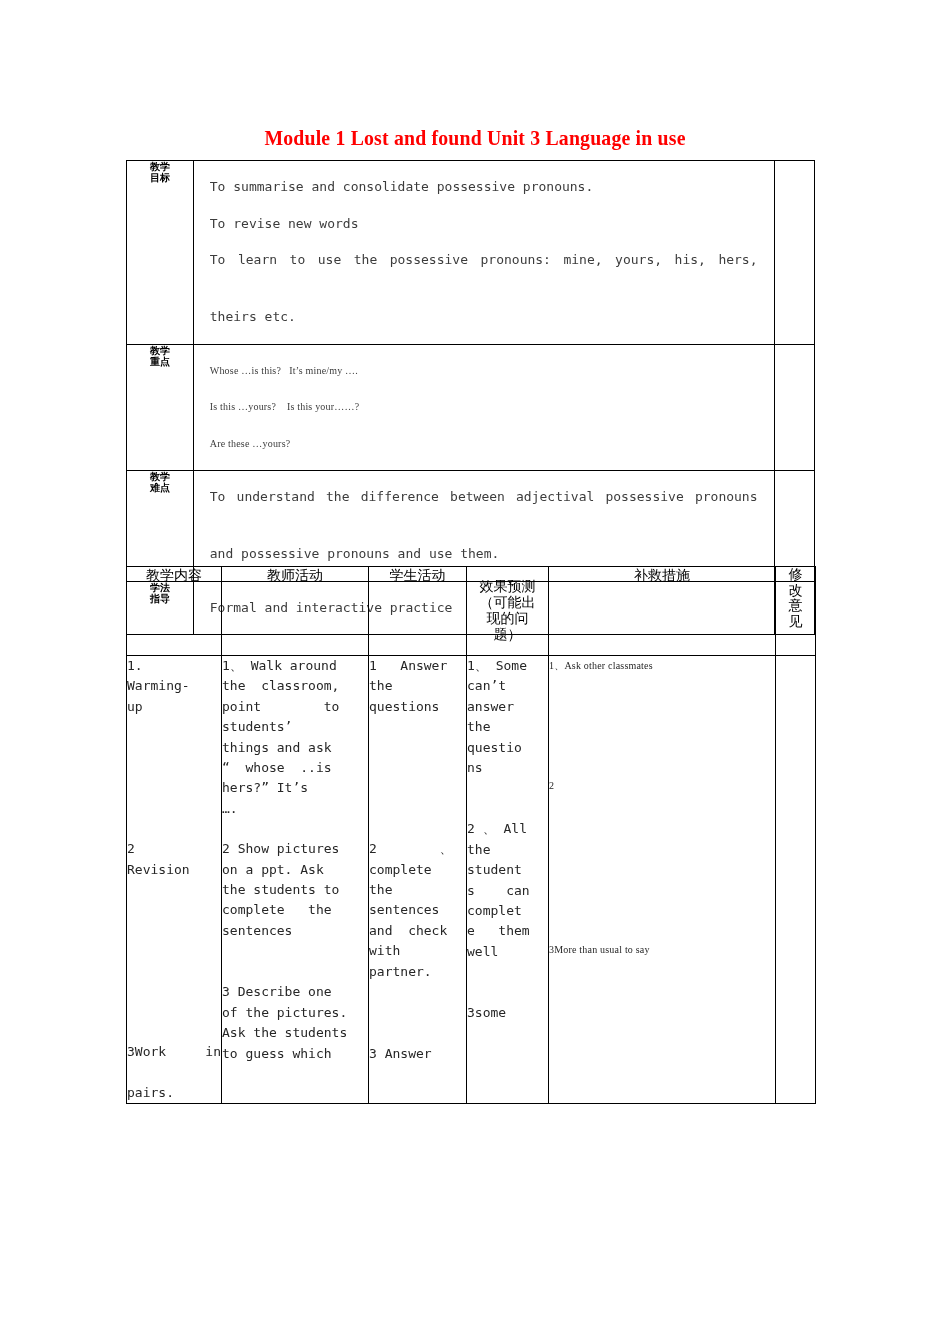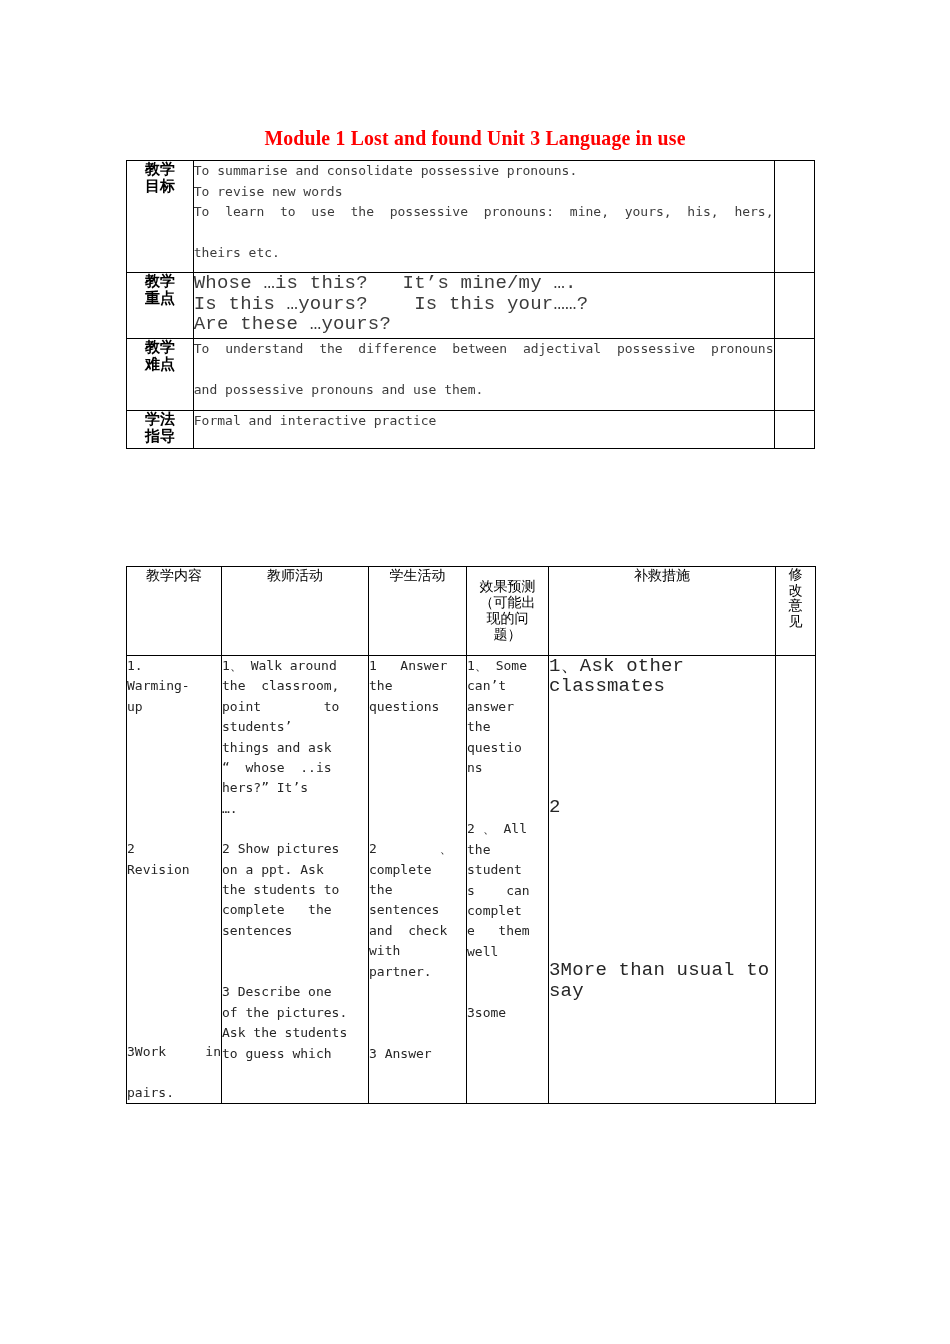--- a/index.html
+++ b/index.html
@@ -66,41 +66,41 @@
   .p3 { width: 98px; }
   .p4 { width: 82px; }
   .p5 { width: 227px; }
   .p6 { width: 40px; }
 
   
   .label-cell {
     text-align: center;
     vertical-align: middle;
     font-family: "DejaVu Sans", sans-serif;
-    font-size: 15px;
+    font-size: 10px;
     font-weight: 600;
     line-height: 1.12;
     letter-spacing: 0px;
     padding: 2px 0;
     color: #000;
   }
   .label-cell .ln { display: block; }
 
   
   .body-cell {
     font-family: "DejaVu Sans Mono", monospace;
     font-size: 13px;
     line-height: 20.5px;
     color: #3c3c3c;
     padding: 5px 6px 4px 7px;
     text-align: justify;
     text-justify: inter-word;
   }
   .body-cell p {
-    margin: 0;
+    margin: 16px;
     white-space: pre-wrap;
   }
   .body-cell p.just {
     text-align: justify;
   }
   .body-cell p.just::after {
     content: "";
     display: inline-block;
     width: 100%;
   }
@@ -176,22 +176,22 @@
   }
   .gap-sm { height: 20px; }
   .gap-md { height: 41px; }
   .gap-lg { height: 62px; }
   .gap-xl { height: 100px; }
   .gap-xxl { height: 122px; }
   .gap-huge { height: 143px; }
 
   
   .serifish {
-    font-family: Liberation Mono, monospace;
-    font-size: 19px;
+    font-family: Liberation Serif, serif;
+    font-size: 10px;
     letter-spacing: 0.2px;
   }
 </style>
 </head>
 <body>
 
 <div class="page">
 
   <div class="doc-title">Module 1 Lost and found Unit 3 Language in use</div>
 

